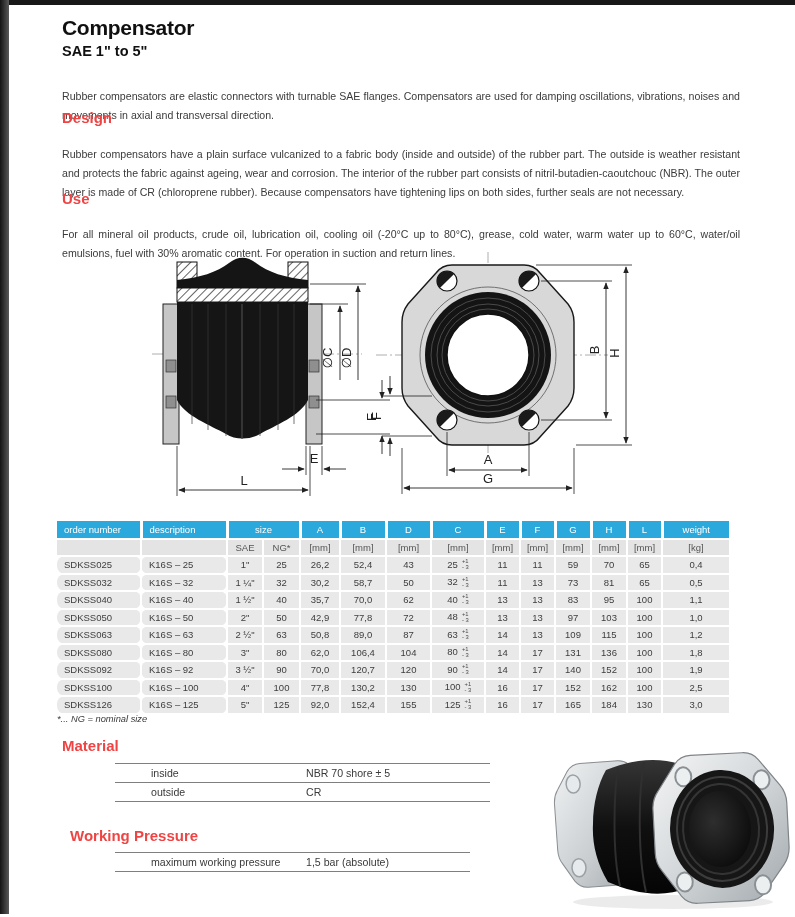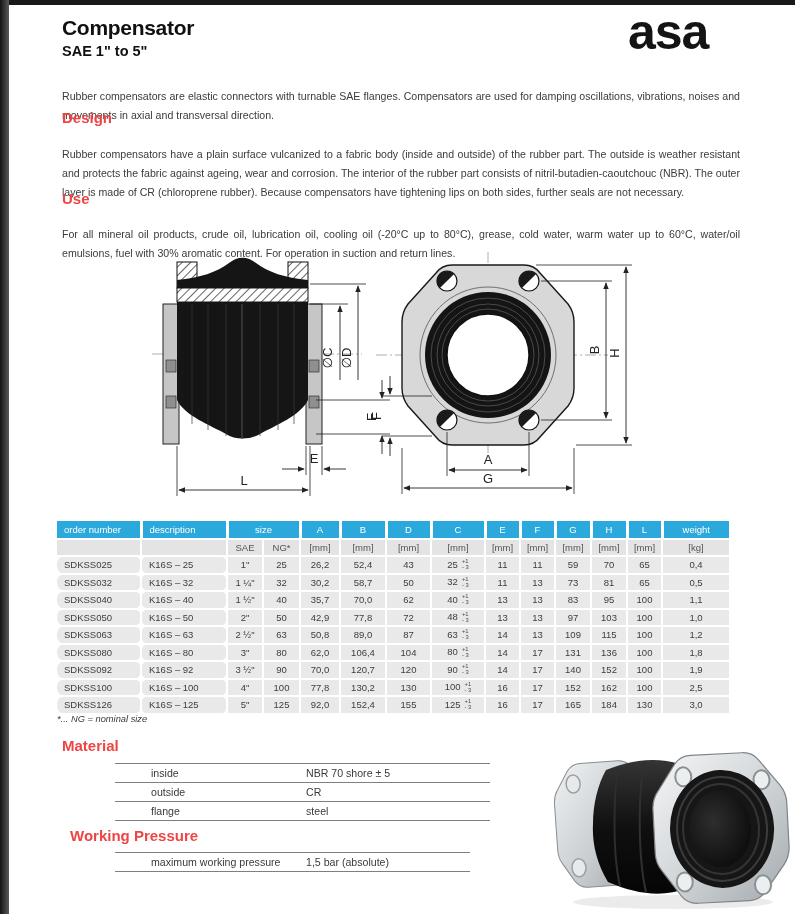--- a/index.html
+++ b/index.html
@@ -53,21 +53,20 @@
 </head>
 <body>
 
 <div class="page">
   <div class="edge-top"></div>
   <div class="edge-left"></div>
 
   <div class="abs title">Compensator</div>
   <div class="abs subtitle">SAE 1" to 5"</div>
   <div class="abs logo">
-    <span class="logo-text">asa</span>
     <span class="slashes">
       <span class="slash s1"></span>
       <span class="slash s2"></span>
     </span>
   </div>
 
   <p class="abs para" id="intro">Rubber compensators are elastic connectors with turnable SAE flanges. Compensators are used for damping oscillations, vibrations, noises and movements in axial and transversal direction.</p>
   <div class="abs h2" id="design-h">Design</div>
   <p class="abs para" id="design-p">Rubber compensators have a plain surface vulcanized to a fabric body (inside and outside) of the rubber part. The outside is weather resistant and protects the fabric against ageing, wear and corrosion. The interior of the rubber part consists of nitril-butadien-caoutchouc (NBR). The outer layer is made of CR (chloroprene rubber). Because compensators have tightening lips on both sides, further seals are not necessary.</p>
   <div class="abs h2" id="use-h">Use</div>
@@ -432,24 +431,20 @@
       <div class="spec-row">
         <span class="spec-label">inside</span>
         <span>NBR 70 shore ± 5</span>
       </div>
 
       <div class="spec-row">
         <span class="spec-label">outside</span>
         <span>CR</span>
       </div>
 
-      <div class="spec-row">
-        <span class="spec-label">flange</span>
-        <span>steel</span>
-      </div>
     </div>
 
   <div class="abs h2" id="wp-h">Working Pressure</div>
   <div class="abs spec" id="wp-t">
 
       <div class="spec-row">
         <span class="spec-label">maximum working pressure</span>
         <span>1,5 bar (absolute)</span>
       </div>
     </div>

